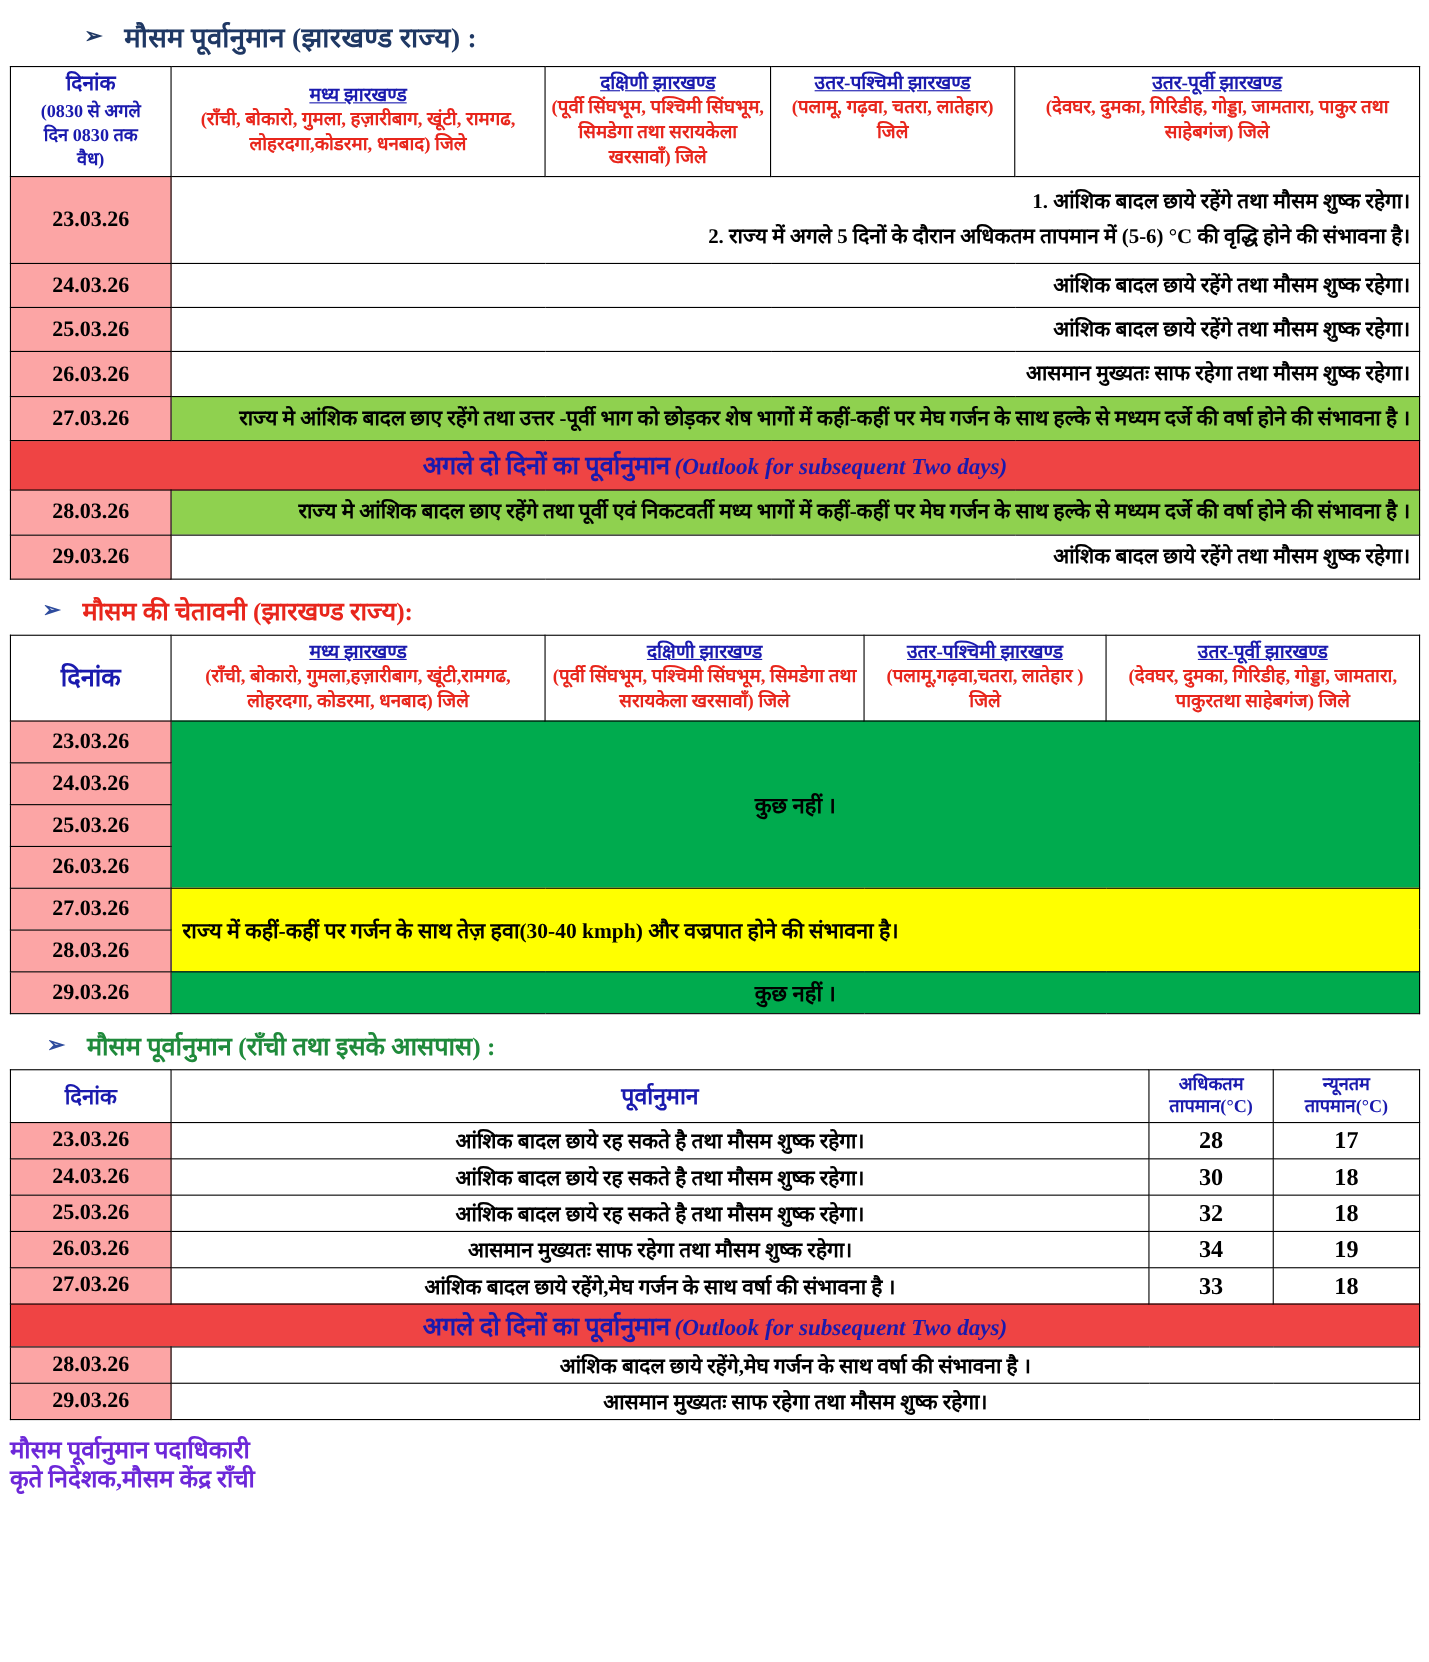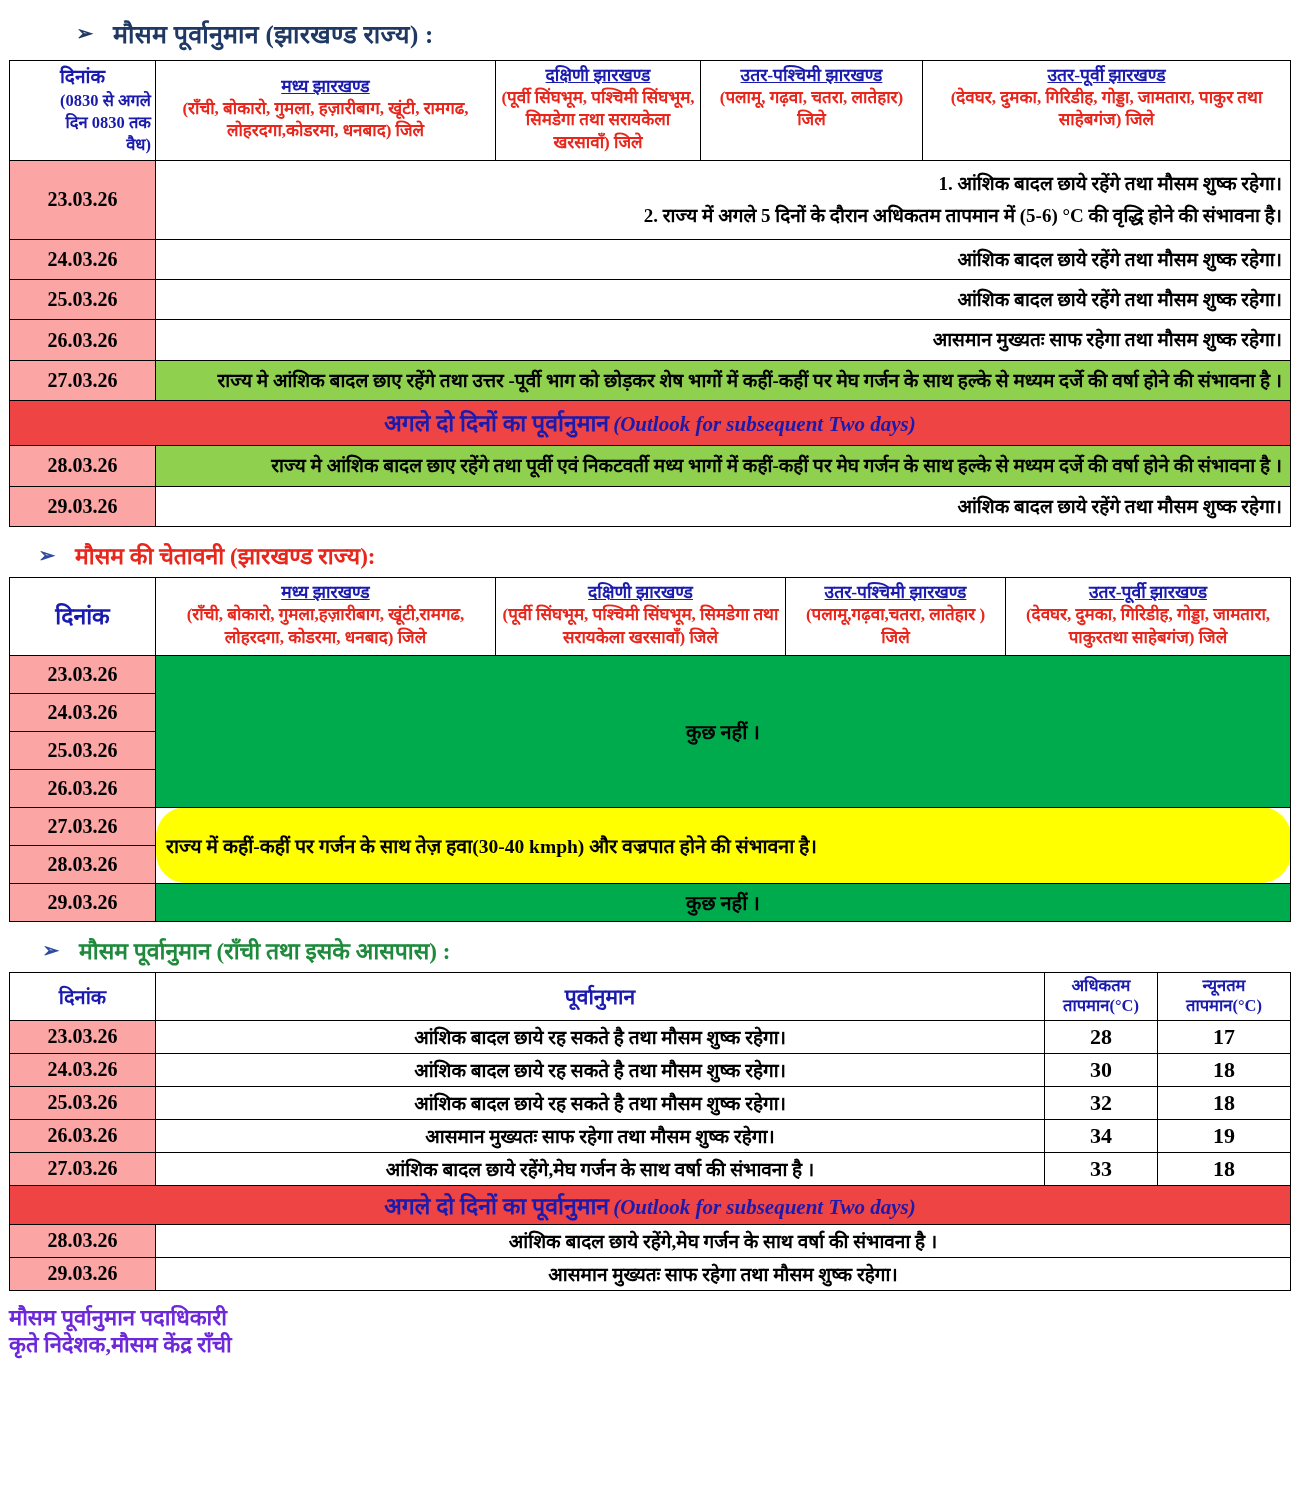--- a/index.html
+++ b/index.html
@@ -85,21 +85,20 @@
   .date-head {
     text-align: center;
     color: #1A1AAE;
     font-size: 19px;
     line-height: 1.35;
   }
   .date-head .sub {
     font-size: 16.5px;
     display: block;
     line-height: 1.35;
-    text-align: right;
   }
 
   .date-cell {
     text-align: center;
     font-size: 20px;
     color: #000;
     background: #fca5a5;
     white-space: nowrap;
   }
   .fc-cell {
@@ -134,21 +133,20 @@
   .nothing-cell {
     text-align: center;
     font-size: 20px;
     color: #000;
   }
   .warn-text-cell {
     text-align: left;
     font-size: 19.5px;
     padding-left: 10px;
     color: #000;
-    border-radius: 30px;
   }
 
   
   .t3 td { padding: 3px 5px; }
   .t3-head-date {
     text-align: center;
     color: #1A1AAE;
     font-size: 20px;
   }
   .t3-head-fc {

